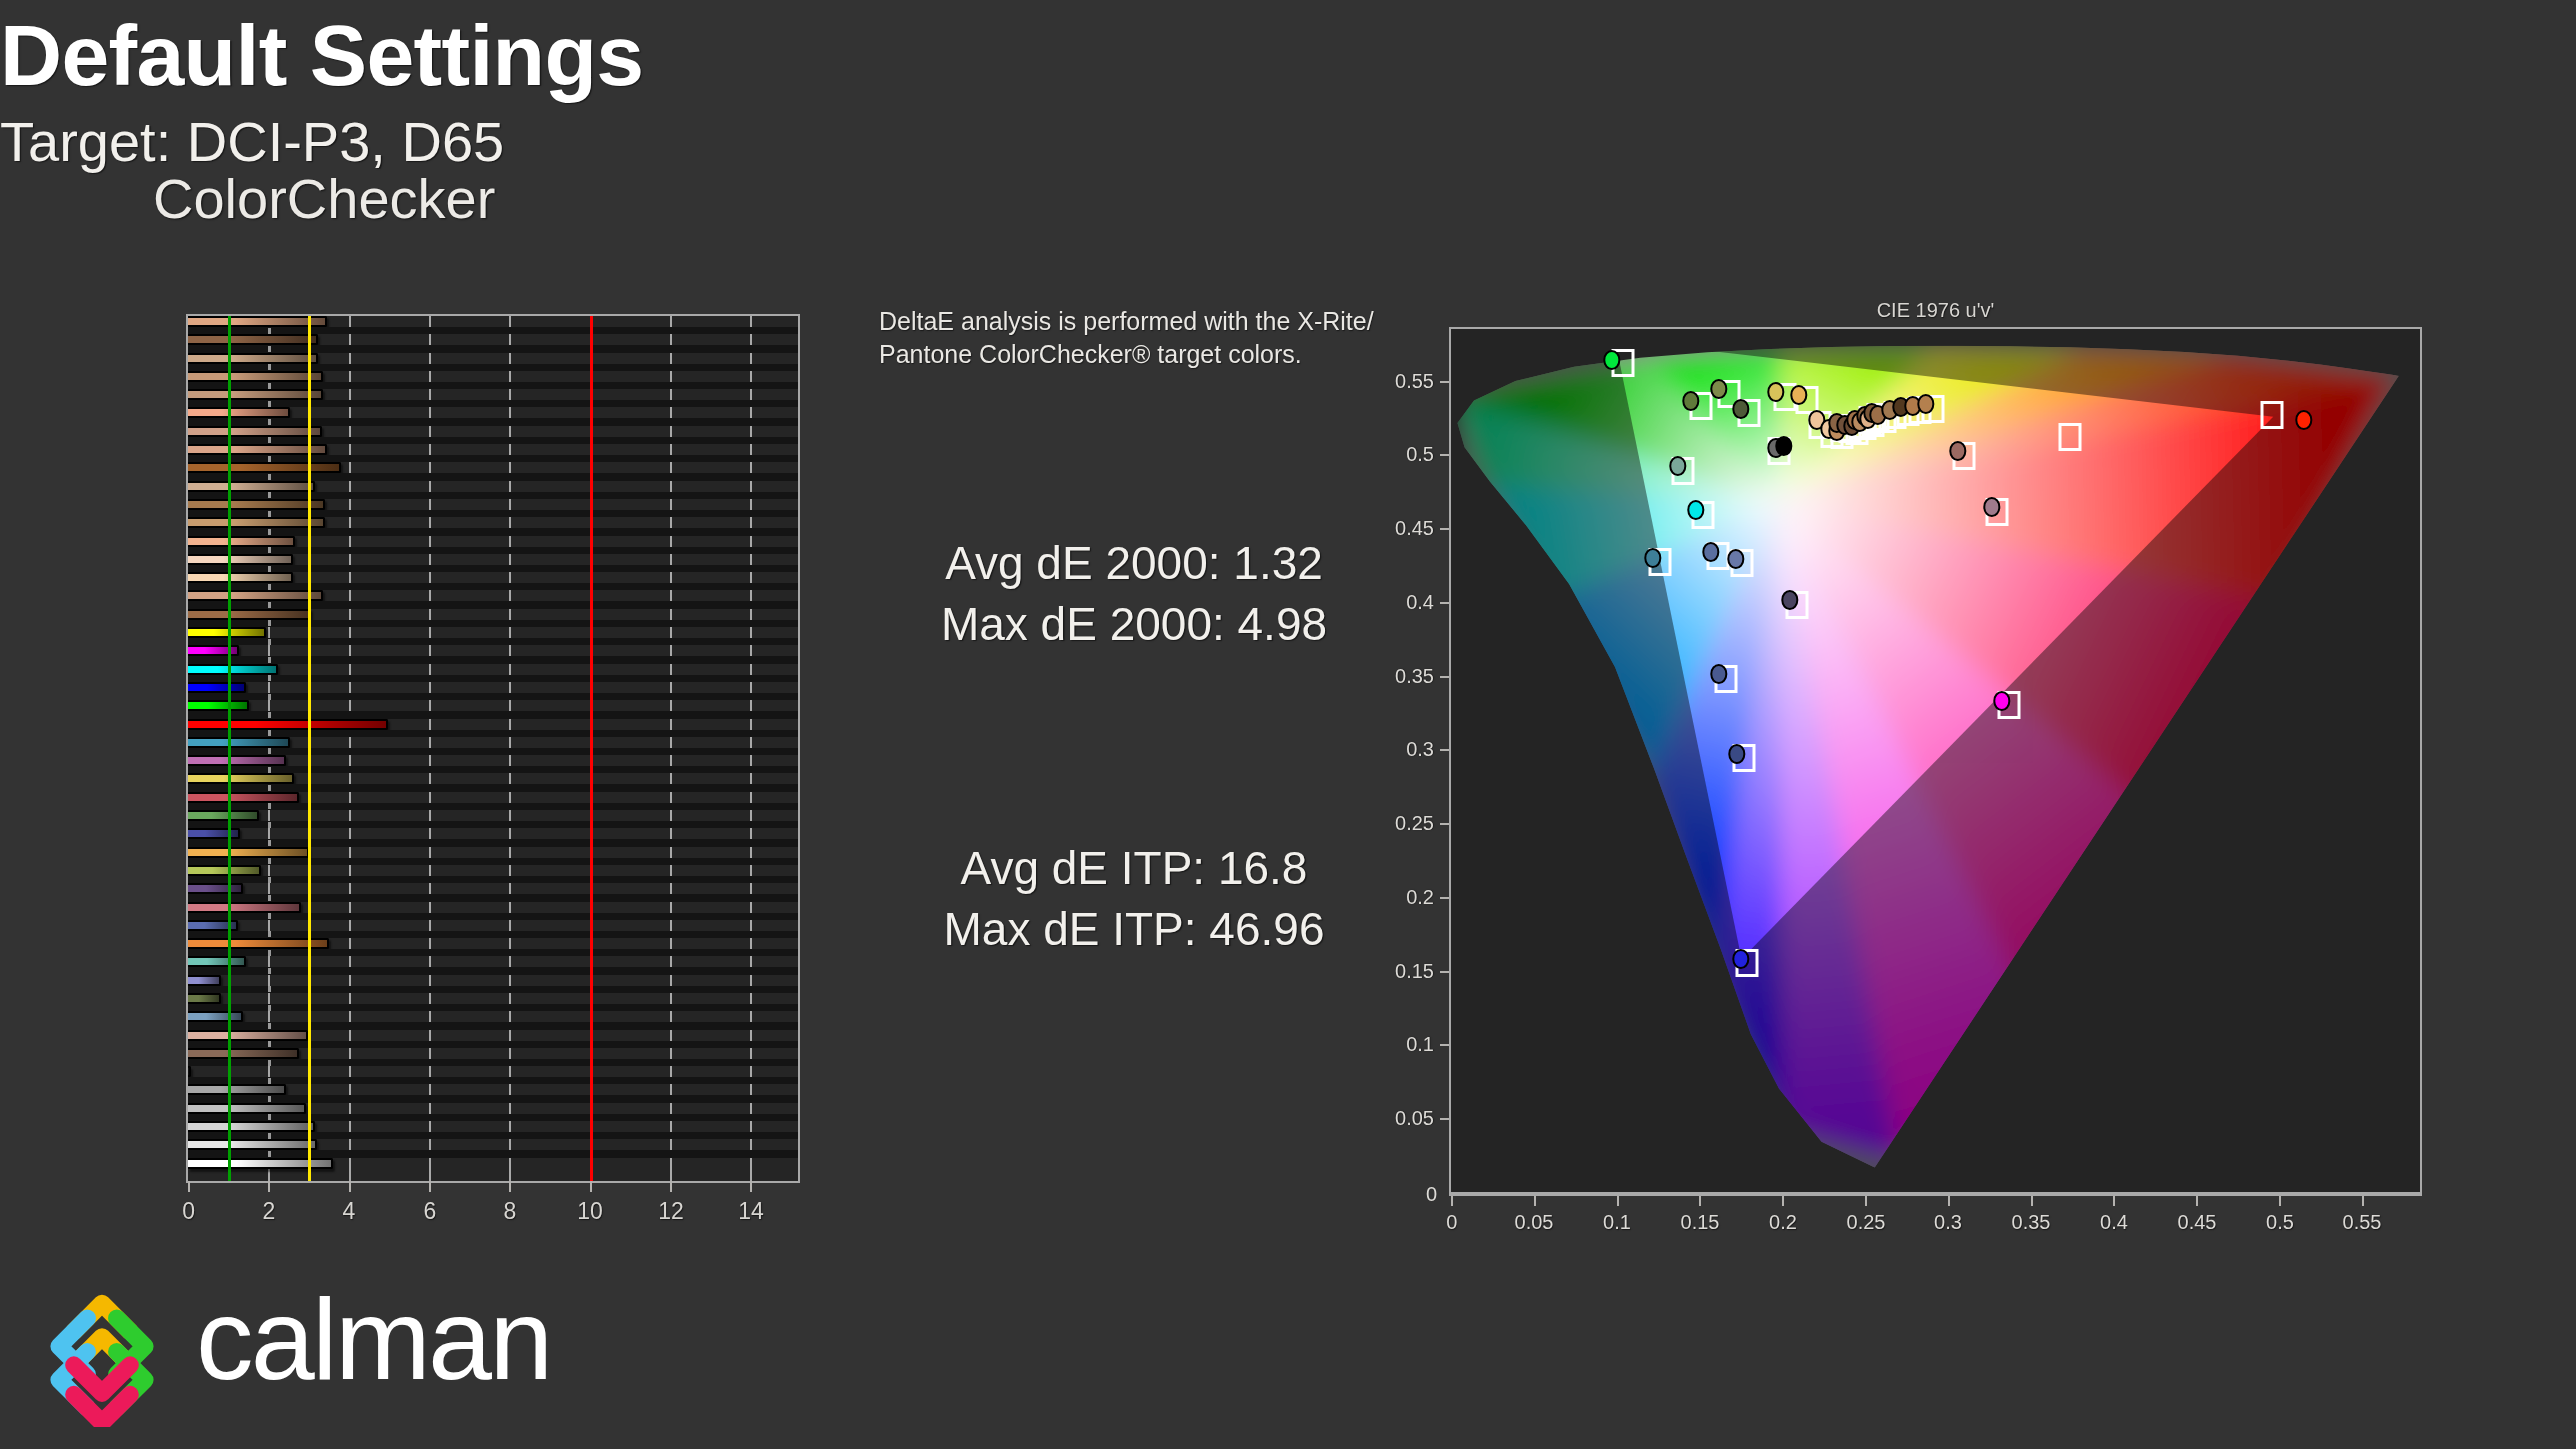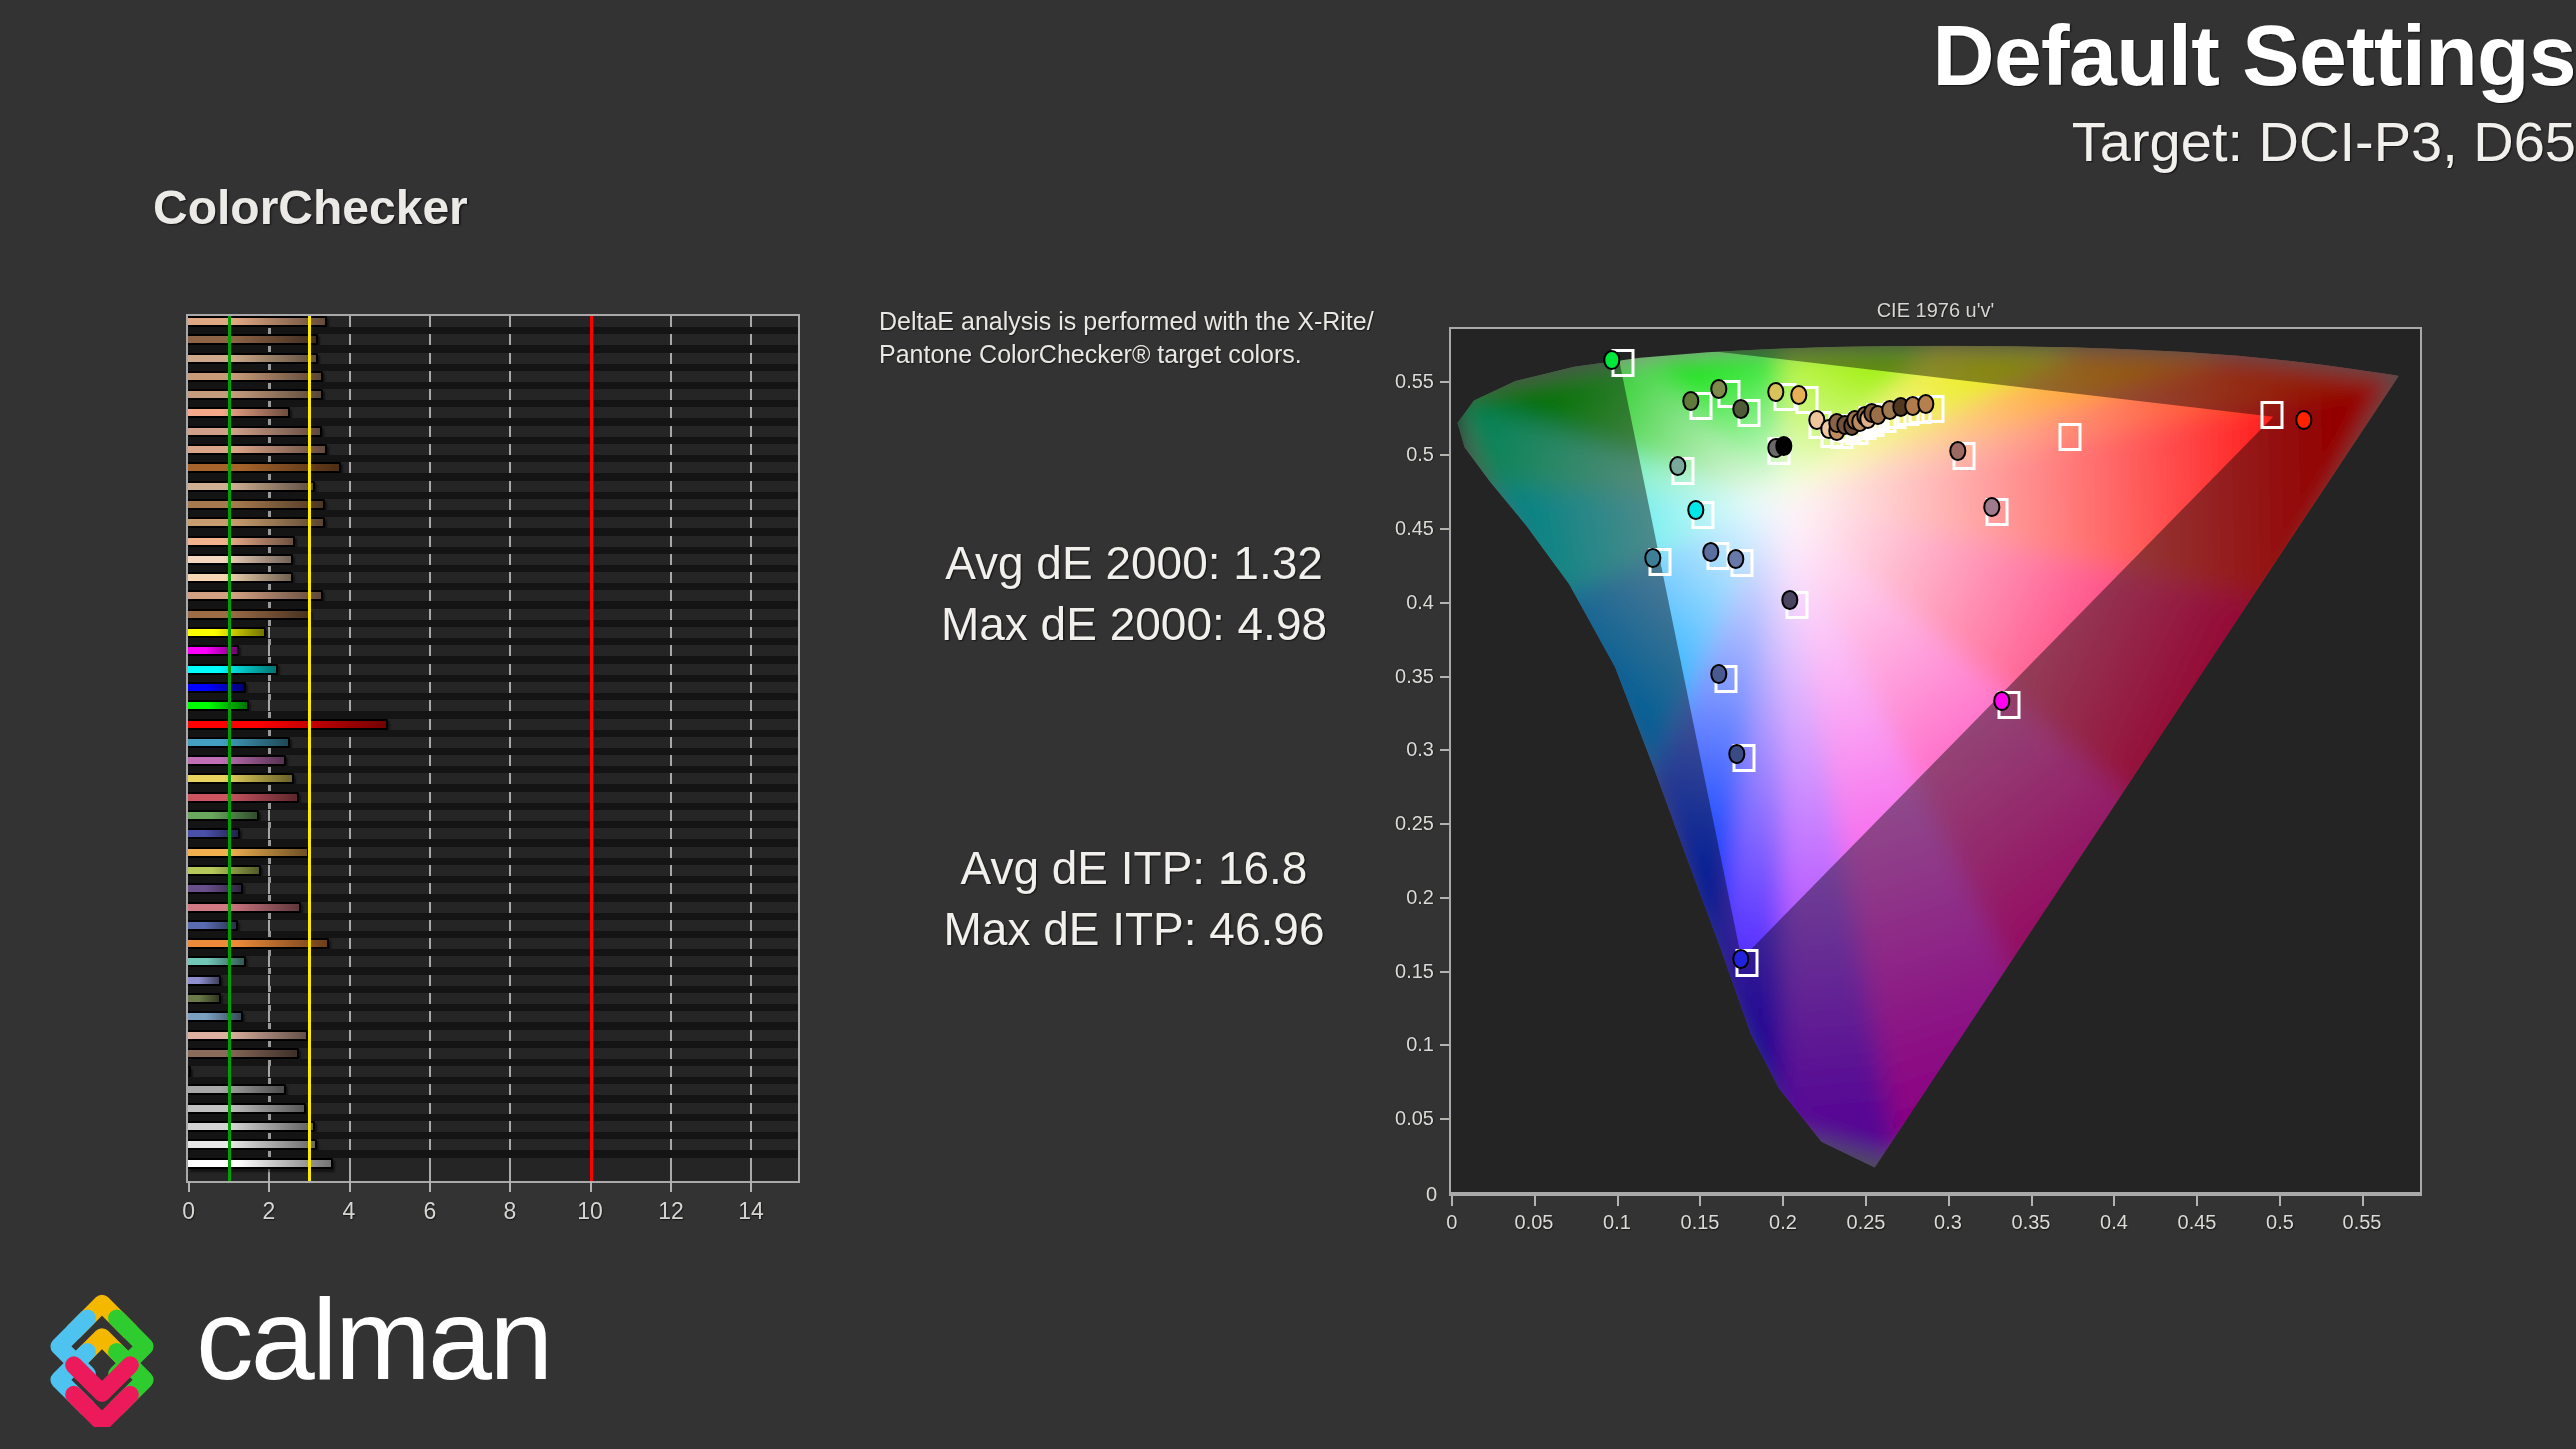--- a/index.html
+++ b/index.html
@@ -2,29 +2,29 @@
 <html style="font-size:10.7px"><head>
 <meta charset="utf-8">
 <style>
   * { margin:0; padding:0; box-sizing:border-box; }
   html,body { width:2576px; height:1449px; background:#333333; overflow:hidden;
     font-family:"Liberation Sans", sans-serif; color:#e8e6e2; }
 
   .page { position:relative; width:2576px; height:1449px; background:#333333; }
 
   
-  .hdr { position:absolute; left:0; top:0; width:2576px; text-align:right; }
+  .hdr { position:absolute; left:0; top:0; width:2576px; text-align:left; }
   .hdr-title { font-size:86px; font-weight:bold; letter-spacing:-0.7px; line-height:1.0;
     padding-top:12px; text-shadow:1.3px 1.3px 1.3px rgba(0,0,0,.55); color:#ffffff; }
   .hdr-sub { font-size:56px; font-weight:400; line-height:1.0; padding-top:16px;
     text-shadow:1.3px 1.3px 1.3px rgba(0,0,0,.55); color:#f2f0ec; }
 
   
-  .cc-head { position:absolute; left:153px; top:180px; font-size:48px; color:#eceae6;
-    text-shadow:1.3px 1.3px 2px rgba(0,0,0,.6);font-weight:bold; }
+  .cc-head { position:absolute; left:153px; top:166px; font-size:56px; color:#eceae6;
+    text-shadow:1.3px 1.3px 2px rgba(0,0,0,.6); }
 
   
   .bar-wrap { position:absolute; left:186px; top:314px; width:631px; height:892px; }
   .bar-title { position:absolute; left:0; top:-32px; width:631px; text-align:center;
     font-size:23px; color:#d8d6d2; text-shadow:0.7px 0.7px 1.3px rgba(0,0,0,.6); }
   .bar-plot { position:absolute; left:0; top:0; width:614px; height:867px;
     background:#252525; border:2px solid #a9a9a9; border-bottom:none; }
   .bar-inner { position:absolute; left:0; top:0; right:0; bottom:0; }
 
   .vgrid { position:absolute; top:0; bottom:0; width:2px; background:#a9a9a9; }

